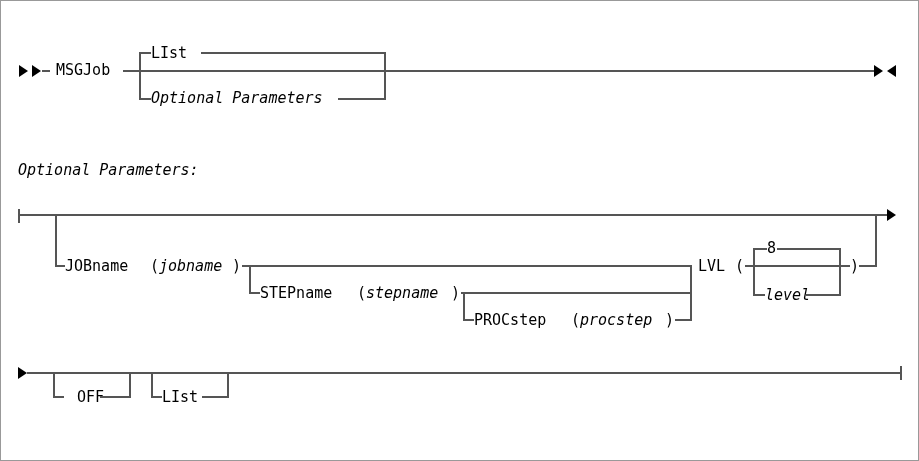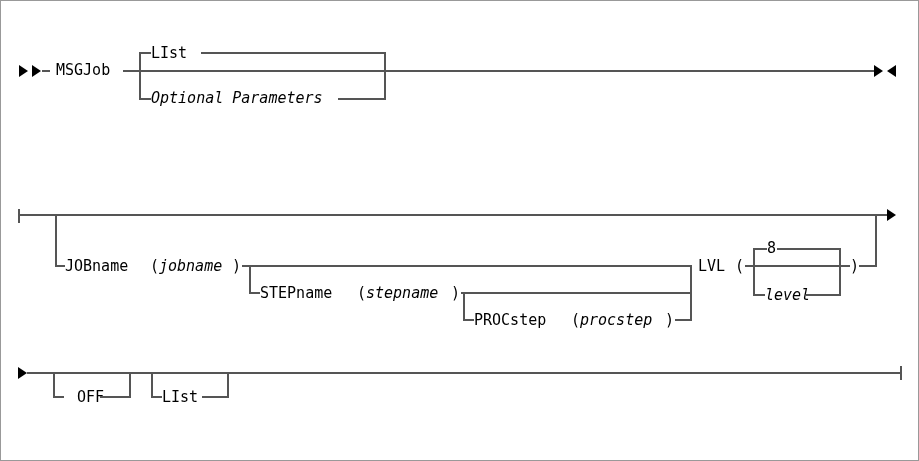--- a/index.html
+++ b/index.html
@@ -94,20 +94,21 @@
   <div class="lbl ital" style="left:150px; top:90px;">Optional Parameters</div>
   <div class="hline" style="left:337px; top:97px; width:48px;"></div>
 
   <div class="vline" style="left:383px; top:51px; height:48px;"></div>
 
   <div class="hline" style="left:138px; top:69px; width:735px;"></div>
 
   <div class="arrow right" style="left:873px; top:64px;"></div>
   <div class="arrow left" style="left:886px; top:64px;"></div>
 
+  <div class="sec-title" style="left:17px; top:160px;">Optional Parameters:</div>
 
   <div class="tick" style="left:17px; top:208px; height:14px;"></div>
 
   <div class="hline" style="left:17px; top:213px; width:872px;"></div>
 
   <div class="arrow right" style="left:886px; top:208px;"></div>
 
   <div class="vline" style="left:54px; top:213px; height:52px;"></div>
   <div class="hline" style="left:54px; top:264px; width:10px;"></div>
 

